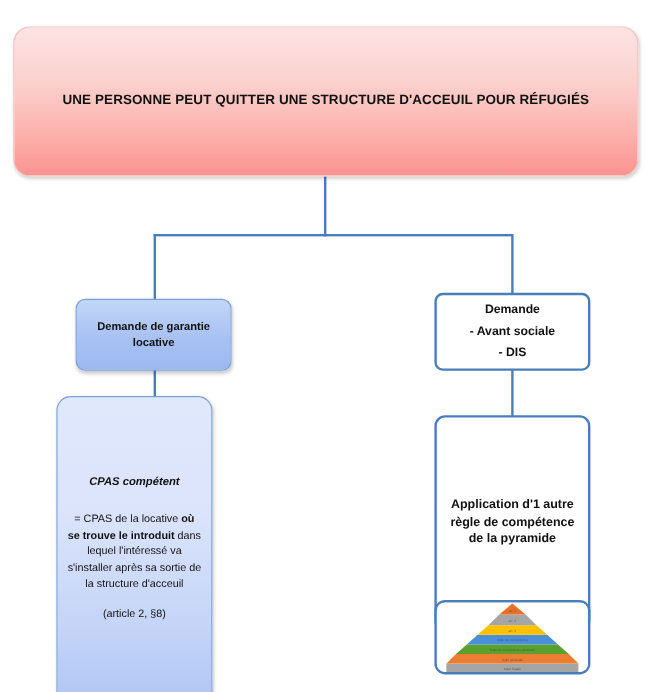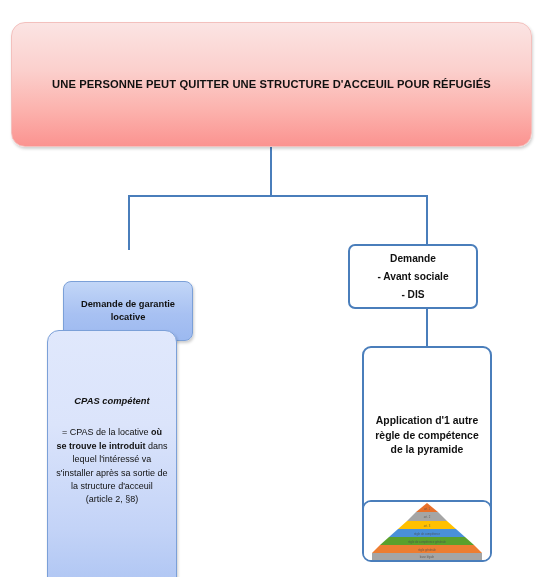--- a/index.html
+++ b/index.html
@@ -69,21 +69,20 @@
   .node-garantie {
     left: 63px;
     top: 249px;
     width: 130px;
     height: 60px;
     border-radius: 8px;
     background: linear-gradient(180deg, #c2d6f7 0%, #a8c1f2 55%, #9cb9f0 100%);
     border: 1px solid #7ba0d8;
     box-shadow: 1px 2px 3px rgba(0,0,0,0.2);
     padding: 4px 8px;
-    margin-top: 32px;
   }
   .node-garantie .txt {
     font-size: 9.3px;
     font-weight: bold;
     line-height: 1.45;
   }
 
   
   .node-cpas {
     left: 47px;
@@ -104,25 +103,26 @@
     margin-top: 54px;
   }
   .node-cpas .body {
     font-size: 9.0px;
     line-height: 1.5;
     margin-top: 20px;
   }
   .node-cpas .body .b { font-weight: bold; }
   .node-cpas .ref {
     font-size: 9.0px;
+    margin-top: 12px;
   }
 
   
   .node-demande {
-    left: 348px;
+    left: 362px;
     top: 244px;
     width: 130px;
     height: 65px;
     border-radius: 7px;
     background: #ffffff;
     border: 2px solid #4a7ebb;
     padding: 4px 6px;
     gap: 7px;
   }
   .node-demande .row {

